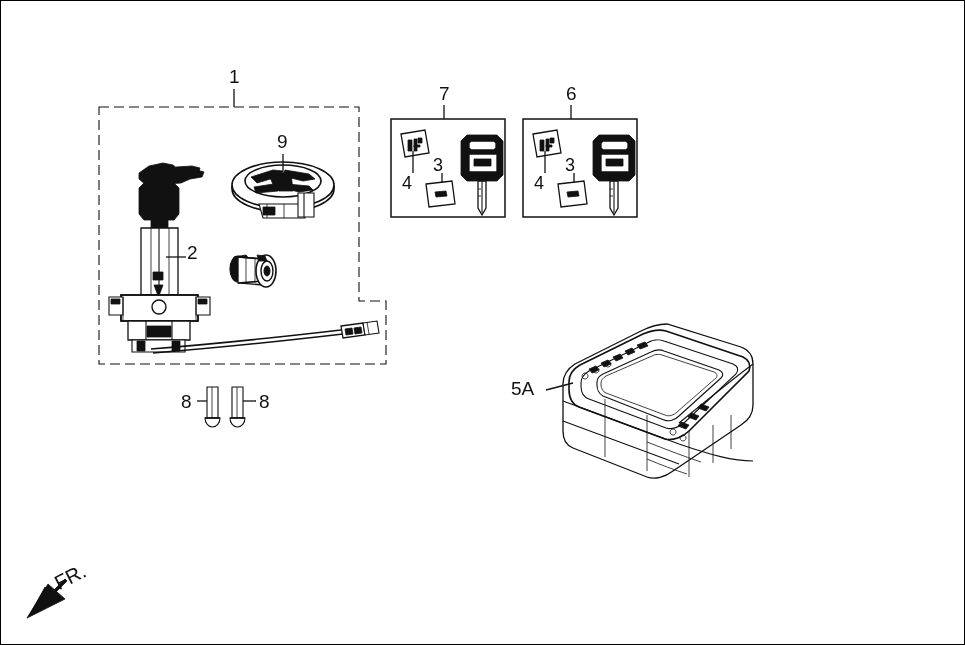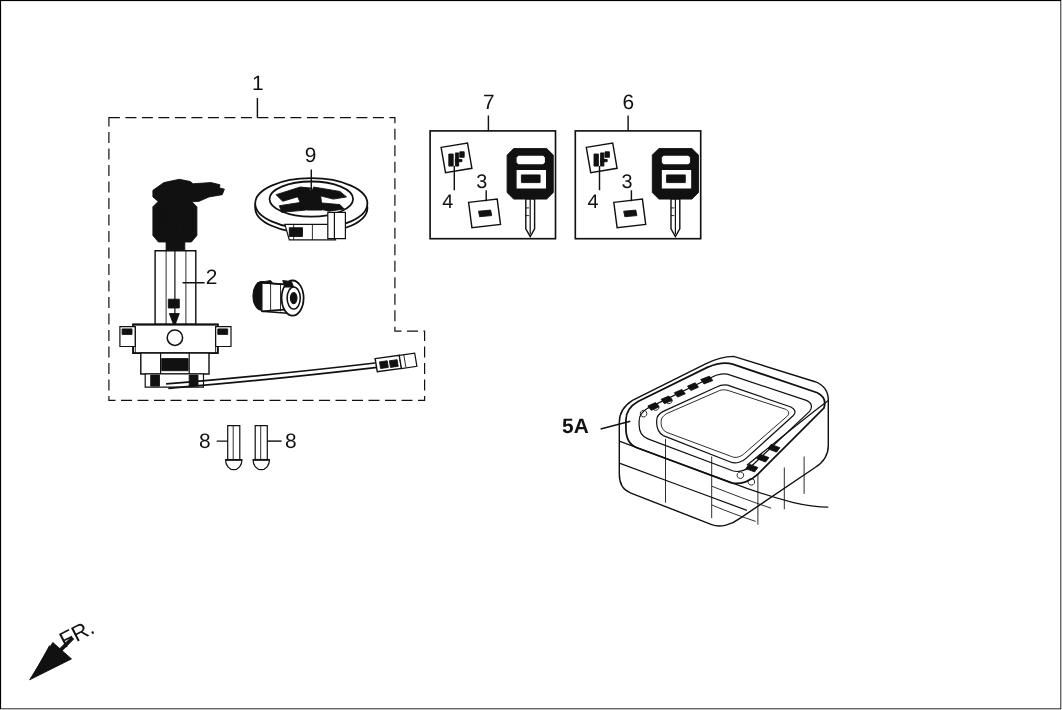--- a/index.html
+++ b/index.html
@@ -283,17 +283,17 @@
   <div class="lbl" style="left:186px;top:242px;">2</div>
   <div class="lbl" style="left:276px;top:131px;">9</div>
   <div class="lbl" style="left:438px;top:83px;">7</div>
   <div class="lbl" style="left:565px;top:83px;">6</div>
   <div class="lbl sm" style="left:401px;top:173px;">4</div>
   <div class="lbl sm" style="left:432px;top:155px;">3</div>
   <div class="lbl sm" style="left:533px;top:173px;">4</div>
   <div class="lbl sm" style="left:564px;top:155px;">3</div>
   <div class="lbl" style="left:180px;top:391px;">8</div>
   <div class="lbl" style="left:258px;top:391px;">8</div>
-  <div class="lbl" style="left:510px;top:378px;font-weight:bold;">5A</div>
+  <div class="lbl" style="left:510px;top:378px;">5A</div>
 
   <div id="fr-text">FR.</div>
 
 </div>
 
 </body></html>

